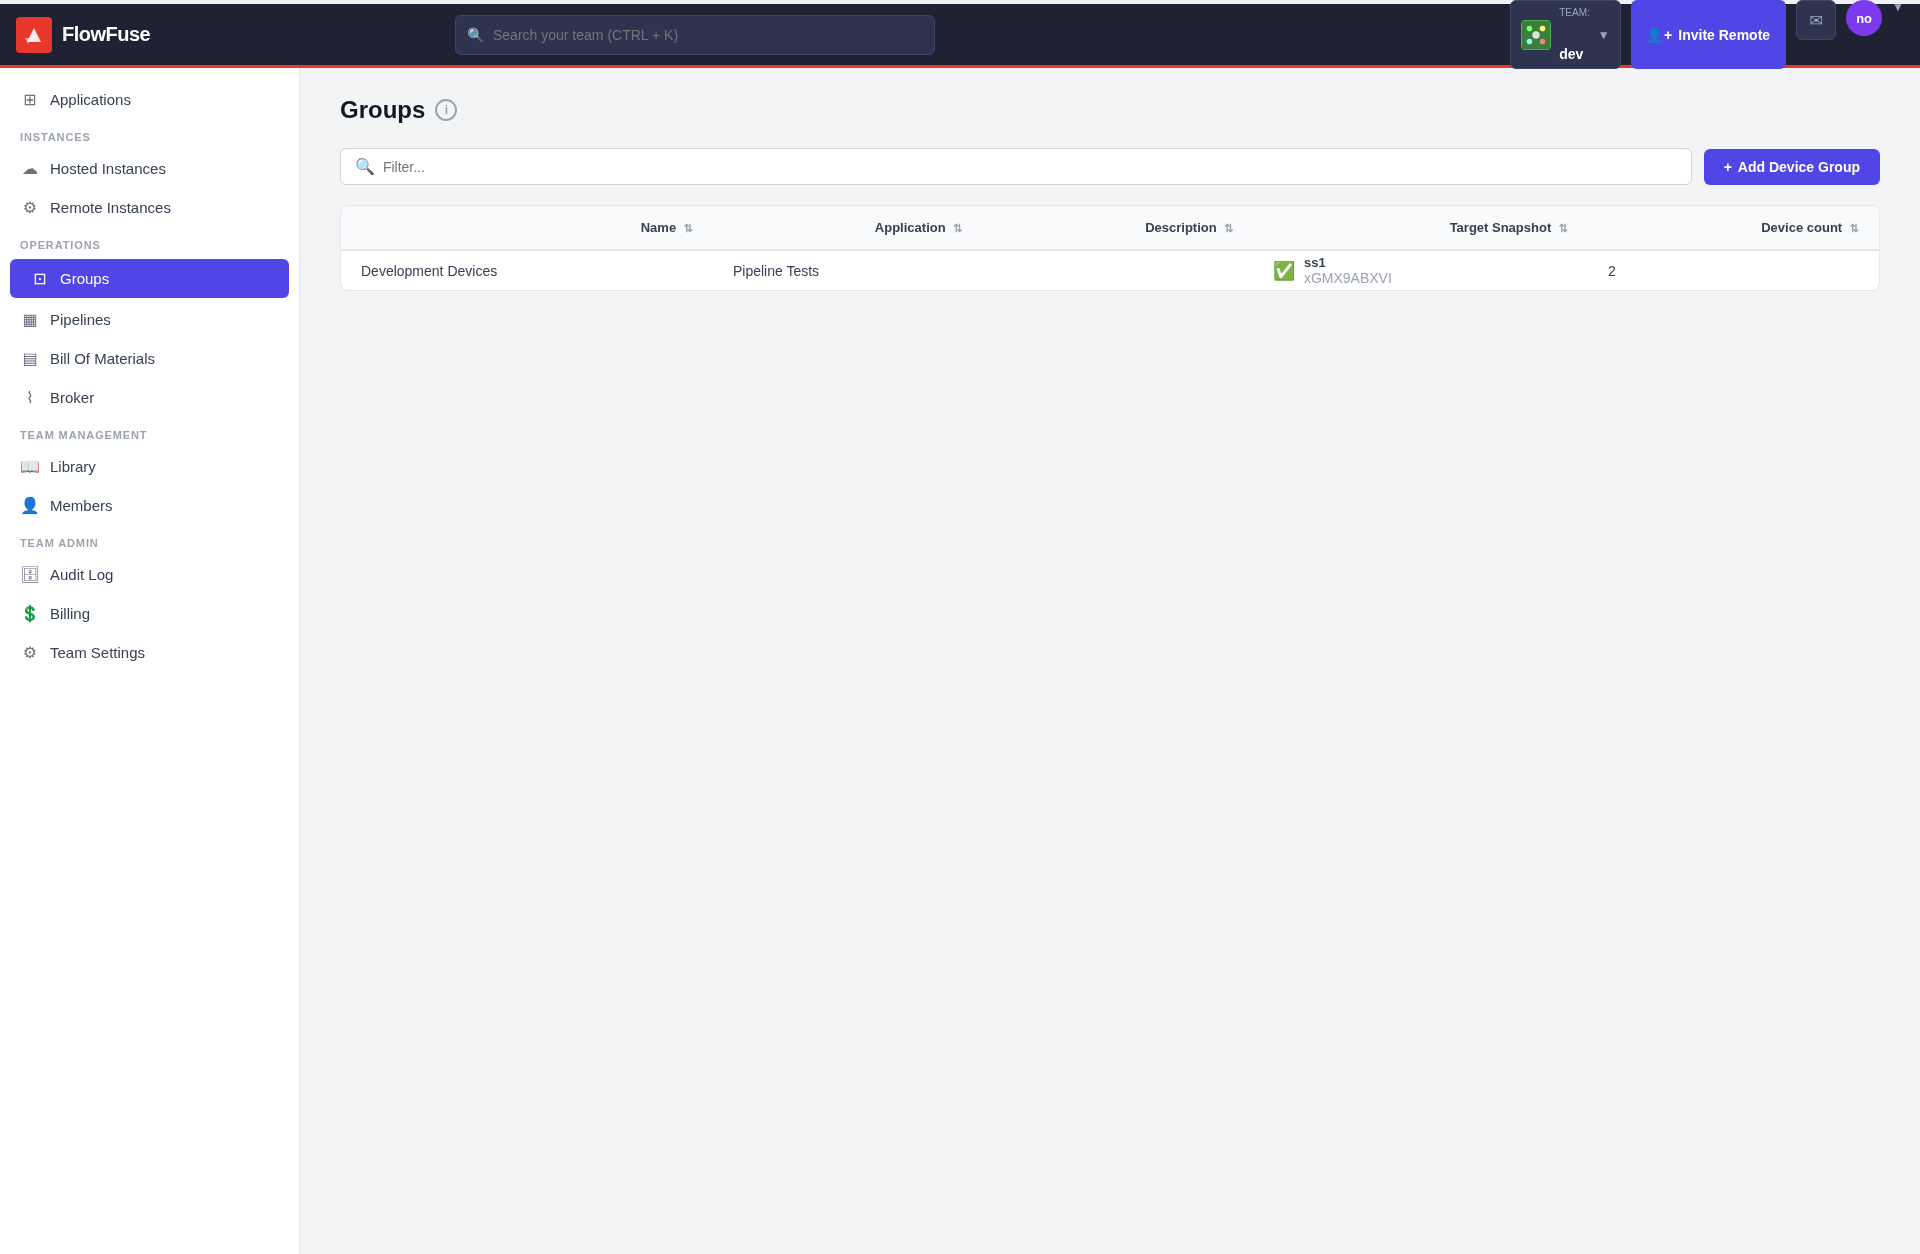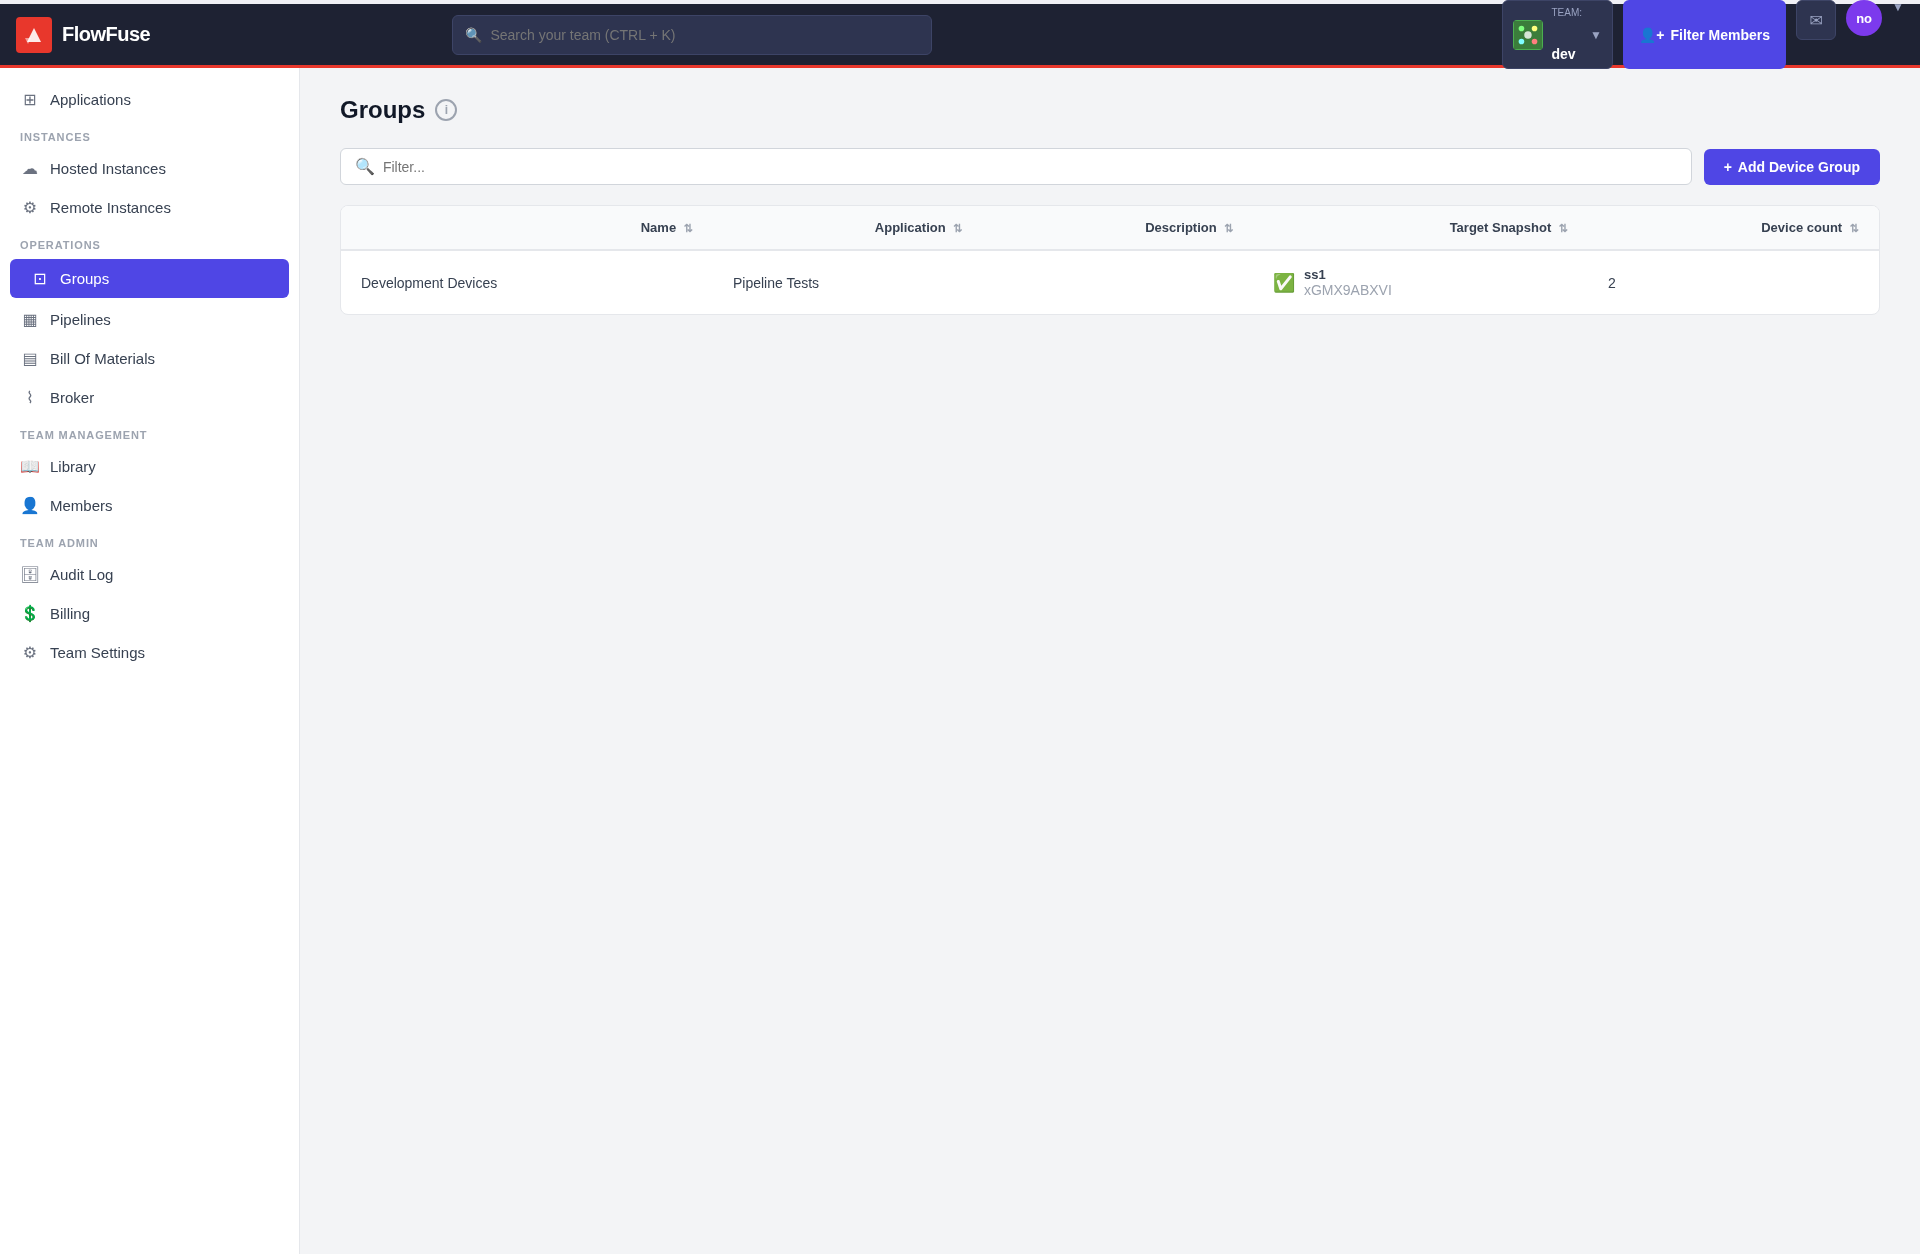--- a/index.html
+++ b/index.html
@@ -110,21 +110,21 @@
     .table-wrap { background: white; border: 1px solid #e5e7eb; border-radius: 8px; overflow: hidden; }
     table { width: 100%; border-collapse: collapse; }
     thead tr { border-bottom: 2px solid #e5e7eb; background: #f9fafb; }
     thead th {
       text-align: right; padding: 14px 20px; font-size: 13px; font-weight: 600; color: #374151;
       white-space: nowrap;
     }
     .sort-icon { color: #9ca3af; font-size: 11px; margin-left: 4px; }
     tbody tr { border-bottom: 1px solid #f3f4f6; }
     tbody tr:last-child { border-bottom: none; }
-    tbody td { padding: 16px 20px; font-size: 14px; color: #374151; }
+    tbody td { padding: 4px 20px; font-size: 14px; color: #374151; }
 
     .target-snapshot { display: flex; align-items: center; gap: 8px; }
     .check-icon { color: #22c55e; font-size: 18px; }
     .snapshot-name { font-weight: 600; color: #374151; font-size: 13px; }
     .snapshot-id { color: #9ca3af; font-size: 14px; }
   </style>
 </head>
 <body>
 
 <nav class="topnav">
@@ -157,21 +157,21 @@
       </div>
       <div class="team-info">
         <div class="team-label">TEAM:</div>
         <div class="team-name">dev</div>
       </div>
       <span class="chevron">▼</span>
     </div>
 
     <button class="invite-btn">
       <span>👤+</span>
-      <span>Filter Members</span>
+      <span>Invite Remote</span>
     </button>
 
     <div class="mail-btn">
       <span>✉</span>
     </div>
 
     <div class="user-avatar">
       <span>no</span>
     </div>
     <span class="chevron" style="color:#9aa3c2">▼</span>

